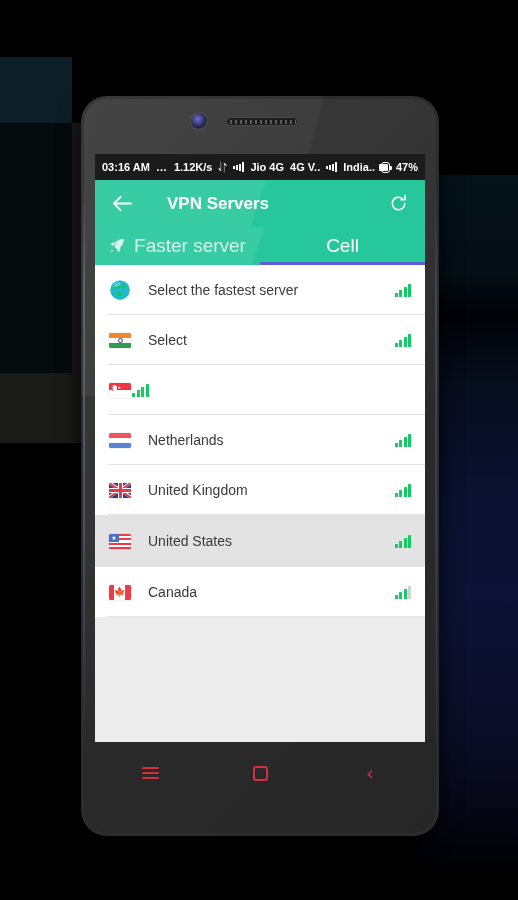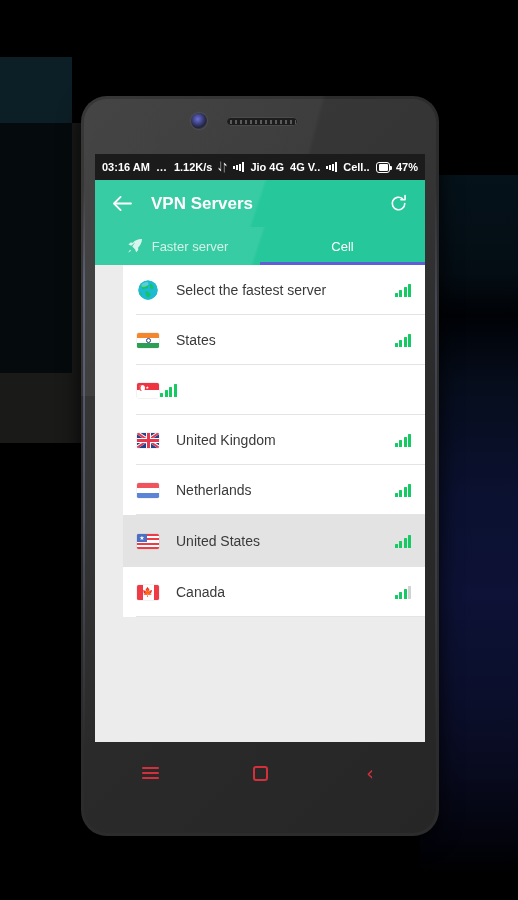--- a/index.html
+++ b/index.html
@@ -188,21 +188,21 @@
   }
   #back-btn {
     width: 30px; height: 30px;
     display: flex; align-items: center; justify-content: center;
     flex: none; z-index:2;
   }
   #appbar-title {
     color: #fff;
     font-size: 17px;
     font-weight: bold;
-    margin-left: 14px;
+    margin-left: 30px;
     flex: 1;
     z-index: 2;
   }
   #refresh-btn {
     width: 30px; height: 30px;
     display:flex; align-items:center; justify-content:center;
     flex: none; z-index:2;
   }
 
   
@@ -213,35 +213,35 @@
     display: flex;
     overflow: hidden;
   }
   .tab {
     flex: 1;
     display: flex;
     align-items: center;
     justify-content: center;
     gap: 9px;
     color: rgba(255,255,255,0.78);
-    font-size: 13px;
+    font-size: 19px;
     position: relative;
     z-index: 2;
   }
   .tab.active { color: #ffffff; }
   .tab-underline {
     position: absolute;
     left: 50%; bottom: 0;
     width: 50%; height: 3px;
     background: #5c5fd6;
     z-index: 3;
   }
 
   
-  #list { background: #ececec; height: 585px; overflow: hidden; margin-left: 28px; }
+  #list { background: #ececec; height: 585px; overflow: hidden; }
   .row {
     position: relative;
     display: flex;
     align-items: center;
     height: 50px;
     background: #ffffff;
     padding: 0 14px 0 13px;
   }
   .row.selected { background: #e3e3e3; height: 52px; }
   .row::after {
@@ -369,21 +369,21 @@
       <span class="sb-gap"></span>
       <span class="sb-item">4G V..</span>
       <span class="sb-gap"></span>
       <span class="sb-item bars">
           <i></i>
           <i></i>
           <i></i>
           <i></i>
         </span>
       <span class="sb-gap"></span>
-      <span class="sb-item">Cell..</span>
+      <span class="sb-item">India..</span>
       <span class="sb-gap"></span>
       <span class="sb-item battery">
           <span class="fill"></span>
         </span>
       <span class="sb-gap"></span>
       <span class="sb-item">47%</span>
     </div>
 
     <div id="appbar">
       <div class="green-sheen"></div>
@@ -442,36 +442,51 @@
           </div>
       </div>
 
       <div class="row">
         <div class="row-icon">
           <span class="flag flag-in">
               <span class="chakra"></span>
             </span>
         </div>
         <div class="row-text">
-          <div class="row-title">States</div>
+          <div class="row-title">Select</div>
         </div>
         <div class="sig">
             <i></i>
             <i></i>
             <i></i>
             <i></i>
           </div>
       </div>
 
       <div class="row">
         <div class="row-icon">
           <span class="flag flag-sg">
               <span class="moon"></span>
               <span class="star">★</span>
             </span>
+        </div>
+        <div class="sig">
+            <i></i>
+            <i></i>
+            <i></i>
+            <i></i>
+          </div>
+      </div>
+
+      <div class="row">
+        <div class="row-icon">
+          <span class="flag flag-nl"></span>
+        </div>
+        <div class="row-text">
+          <div class="row-title">Netherlands</div>
         </div>
         <div class="sig">
             <i></i>
             <i></i>
             <i></i>
             <i></i>
           </div>
       </div>
 
       <div class="row">
@@ -491,35 +506,20 @@
           <div class="row-title">United Kingdom</div>
         </div>
         <div class="sig">
             <i></i>
             <i></i>
             <i></i>
             <i></i>
           </div>
       </div>
 
-      <div class="row">
-        <div class="row-icon">
-          <span class="flag flag-nl"></span>
-        </div>
-        <div class="row-text">
-          <div class="row-title">Netherlands</div>
-        </div>
-        <div class="sig">
-            <i></i>
-            <i></i>
-            <i></i>
-            <i></i>
-          </div>
-      </div>
-
       <div class="row selected">
         <div class="row-icon">
           <span class="flag flag-us">
               <span class="canton">
                 <span>★</span>
               </span>
             </span>
         </div>
         <div class="row-text">
           <div class="row-title">United States</div>

